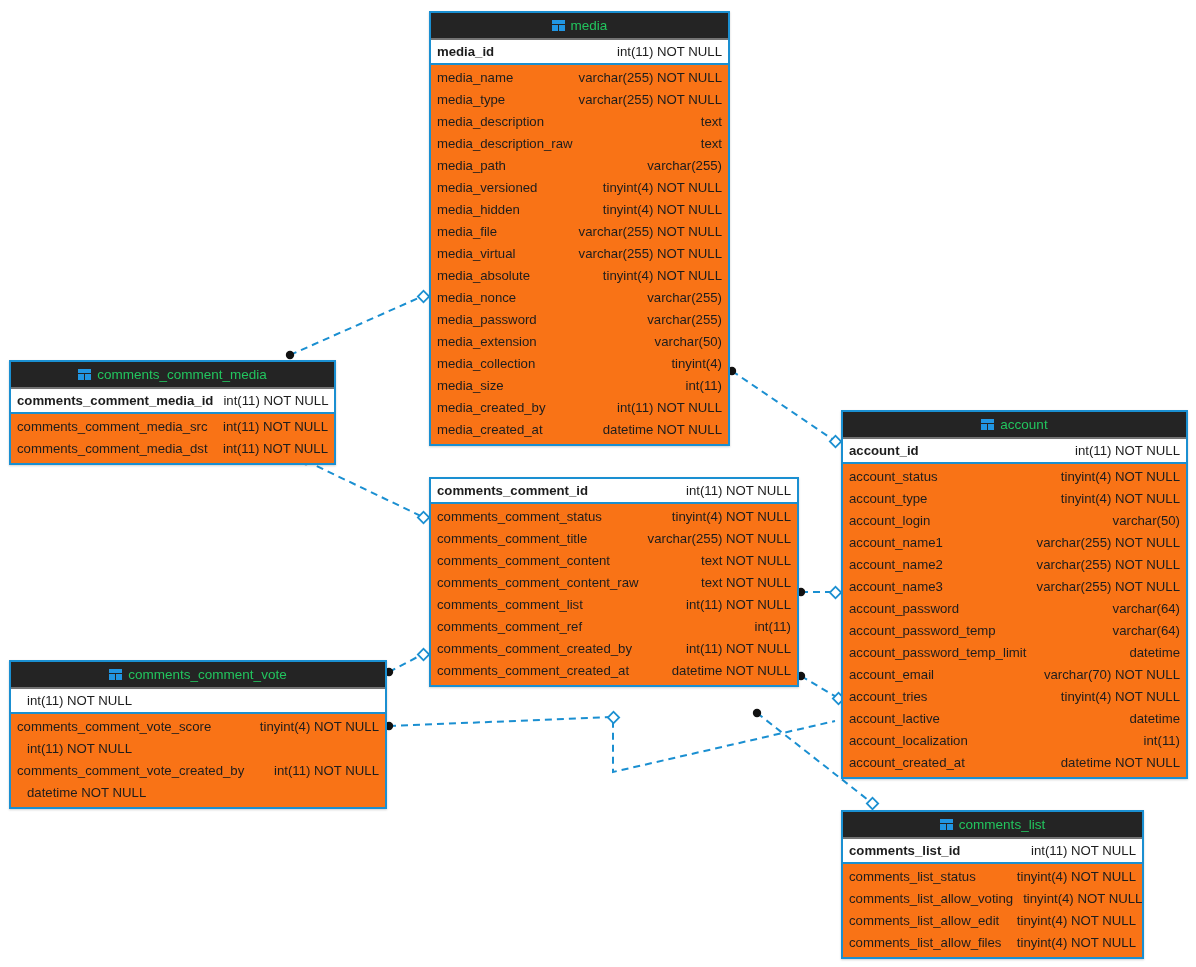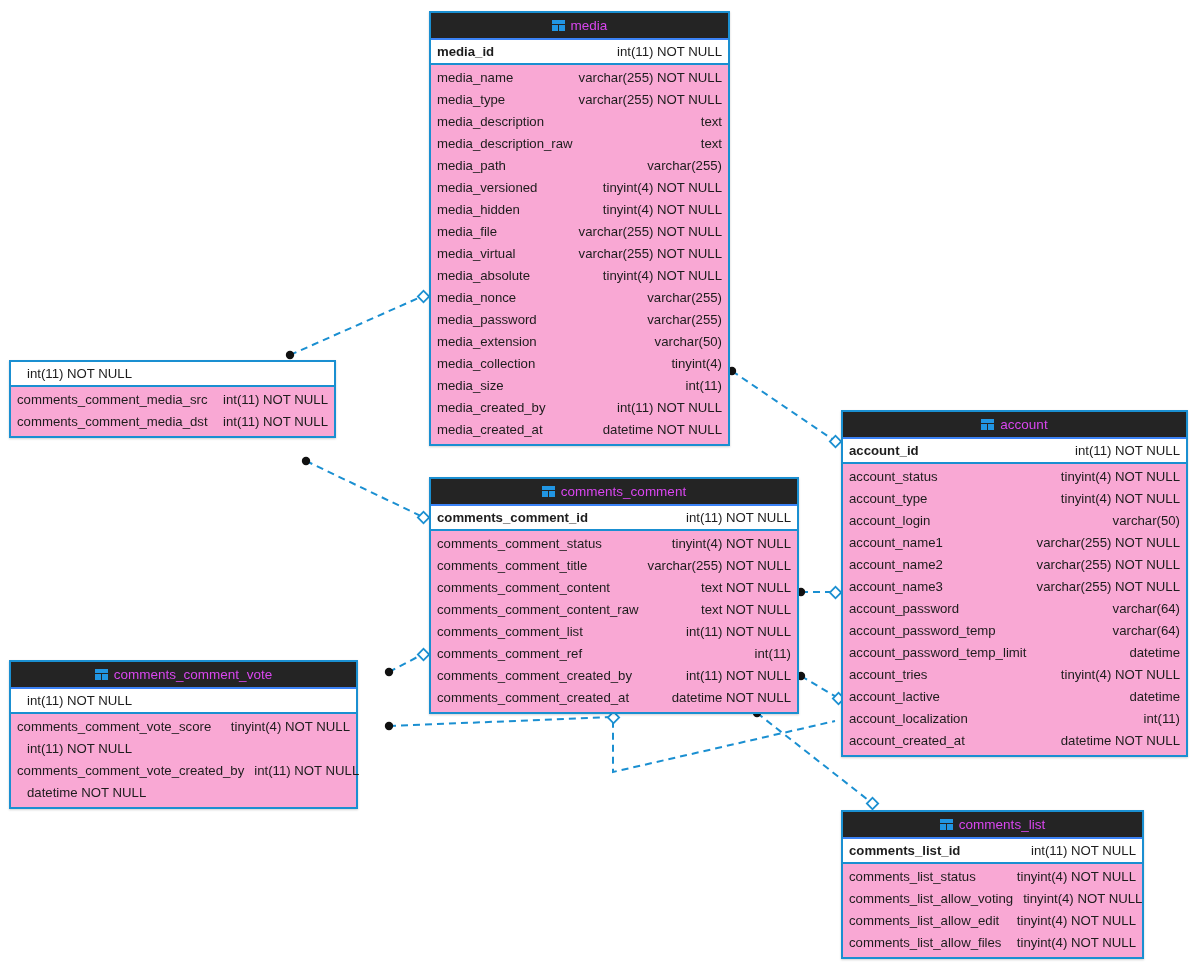--- a/index.html
+++ b/index.html
@@ -14,27 +14,27 @@
 
   .table-box{
     position:absolute;
     border:2px solid #1a8fd1;
     background:#f7f7f7;
     box-sizing:border-box;
     box-shadow:0 1px 2px rgba(0,0,0,.18);
   }
   .tbl-header{
     background:#242424;
-    color:#d946ef;
+    color:#22c55e;
     height:25px;
     line-height:25px;
     text-align:center;
     font-size:13.5px;
     white-space:nowrap;
-    border-bottom:2px solid #3b82f6;
+    border-bottom:2px solid #737373;
     display:flex;align-items:center;justify-content:center;gap:6px;
   }
   .tbl-icon{display:inline-block;width:13px;height:11px;position:relative;flex:0 0 auto;}
   .tbl-icon i{position:absolute;background:#2196e3;display:block;}
   .tbl-icon i.r1{left:0;top:0;width:13px;height:4px;}
   .tbl-icon i.r2{left:0;top:5px;width:6px;height:6px;}
   .tbl-icon i.r3{left:7px;top:5px;width:6px;height:6px;}
 
   .row{
     display:flex;justify-content:space-between;align-items:center;
@@ -47,28 +47,28 @@
   }
   .row .col-name{text-align:left;}
   .row .col-type{padding-left:10px;}
   .pk-row{
     background:#ffffff;
     font-weight:bold;
     border-bottom:2px solid #1a8fd1;
     height:25px;line-height:25px;
   }
   .pk-row .col-type{font-weight:normal;}
-  .body-rows{background:#f9a8d4;padding:2px 0 3px 0;}
+  .body-rows{background:#f97316;padding:2px 0 3px 0;}
 
   
   #tbl-media{left:429px;top:11px;width:301px;}
   #tbl-account{left:841px;top:410px;width:347px;}
   #tbl-comments-comment{left:429px;top:477px;width:370px;}
   #tbl-comments-comment-media{left:9px;top:360px;width:327px;}
-  #tbl-comments-comment-vote{left:9px;top:660px;width:349px;}
+  #tbl-comments-comment-vote{left:9px;top:660px;width:378px;}
   #tbl-comments-list{left:841px;top:810px;width:303px;}
 
   .link-line{stroke:#1a8fd1;stroke-width:2;stroke-dasharray:7 5;fill:none;}
   .link-dot{fill:#111111;}
   .link-diamond{fill:#ffffff;stroke:#1a8fd1;stroke-width:1.8;}
 </style>
 </head>
 <body>
 
 <div id="canvas">
@@ -253,89 +253,94 @@
         </div>
       <div class="row">
           <span class="col-name">account_password_temp</span>
           <span class="col-type">varchar(64)</span>
         </div>
       <div class="row">
           <span class="col-name">account_password_temp_limit</span>
           <span class="col-type">datetime</span>
         </div>
       <div class="row">
+          <span class="col-name">account_email</span>
+          <span class="col-type">varchar(70) NOT NULL</span>
+        </div>
+      <div class="row">
           <span class="col-name">account_tries</span>
           <span class="col-type">tinyint(4) NOT NULL</span>
         </div>
       <div class="row">
           <span class="col-name">account_lactive</span>
           <span class="col-type">datetime</span>
         </div>
       <div class="row">
           <span class="col-name">account_localization</span>
           <span class="col-type">int(11)</span>
         </div>
       <div class="row">
           <span class="col-name">account_created_at</span>
           <span class="col-type">datetime NOT NULL</span>
         </div>
     </div>
   </div>
 
   <div class="table-box" id="tbl-comments-comment">
+    <div class="row pk-row">
+      <span class="col-name">comments_comment_id</span>
+      <span class="col-type">int(11) NOT NULL</span>
+    </div>
+    <div class="body-rows">
+      <div class="row">
+          <span class="col-name">comments_comment_status</span>
+          <span class="col-type">tinyint(4) NOT NULL</span>
+        </div>
+      <div class="row">
+          <span class="col-name">comments_comment_title</span>
+          <span class="col-type">varchar(255) NOT NULL</span>
+        </div>
+      <div class="row">
+          <span class="col-name">comments_comment_content</span>
+          <span class="col-type">text NOT NULL</span>
+        </div>
+      <div class="row">
+          <span class="col-name">comments_comment_content_raw</span>
+          <span class="col-type">text NOT NULL</span>
+        </div>
+      <div class="row">
+          <span class="col-name">comments_comment_list</span>
+          <span class="col-type">int(11) NOT NULL</span>
+        </div>
+      <div class="row">
+          <span class="col-name">comments_comment_ref</span>
+          <span class="col-type">int(11)</span>
+        </div>
+      <div class="row">
+          <span class="col-name">comments_comment_created_by</span>
+          <span class="col-type">int(11) NOT NULL</span>
+        </div>
+      <div class="row">
+          <span class="col-name">comments_comment_created_at</span>
+          <span class="col-type">datetime NOT NULL</span>
+        </div>
+    </div>
+  </div>
+
+  <div class="table-box" id="tbl-comments-comment-media">
     <div class="tbl-header">
       <span class="tbl-icon">
           <i class="r1"></i>
           <i class="r2"></i>
           <i class="r3"></i>
         </span>
-      <span>comments_comment</span>
-    </div>
-    <div class="row pk-row">
-      <span class="col-name">comments_comment_id</span>
-      <span class="col-type">int(11) NOT NULL</span>
-    </div>
-    <div class="body-rows">
-      <div class="row">
-          <span class="col-name">comments_comment_status</span>
-          <span class="col-type">tinyint(4) NOT NULL</span>
-        </div>
-      <div class="row">
-          <span class="col-name">comments_comment_title</span>
-          <span class="col-type">varchar(255) NOT NULL</span>
-        </div>
-      <div class="row">
-          <span class="col-name">comments_comment_content</span>
-          <span class="col-type">text NOT NULL</span>
-        </div>
-      <div class="row">
-          <span class="col-name">comments_comment_content_raw</span>
-          <span class="col-type">text NOT NULL</span>
-        </div>
-      <div class="row">
-          <span class="col-name">comments_comment_list</span>
-          <span class="col-type">int(11) NOT NULL</span>
-        </div>
-      <div class="row">
-          <span class="col-name">comments_comment_ref</span>
-          <span class="col-type">int(11)</span>
-        </div>
-      <div class="row">
-          <span class="col-name">comments_comment_created_by</span>
-          <span class="col-type">int(11) NOT NULL</span>
-        </div>
-      <div class="row">
-          <span class="col-name">comments_comment_created_at</span>
-          <span class="col-type">datetime NOT NULL</span>
-        </div>
-    </div>
-  </div>
-
-  <div class="table-box" id="tbl-comments-comment-media">
-    <div class="row pk-row">
+      <span>comments_comment_media</span>
+    </div>
+    <div class="row pk-row">
+      <span class="col-name">comments_comment_media_id</span>
       <span class="col-type">int(11) NOT NULL</span>
     </div>
     <div class="body-rows">
       <div class="row">
           <span class="col-name">comments_comment_media_src</span>
           <span class="col-type">int(11) NOT NULL</span>
         </div>
       <div class="row">
           <span class="col-name">comments_comment_media_dst</span>
           <span class="col-type">int(11) NOT NULL</span>

